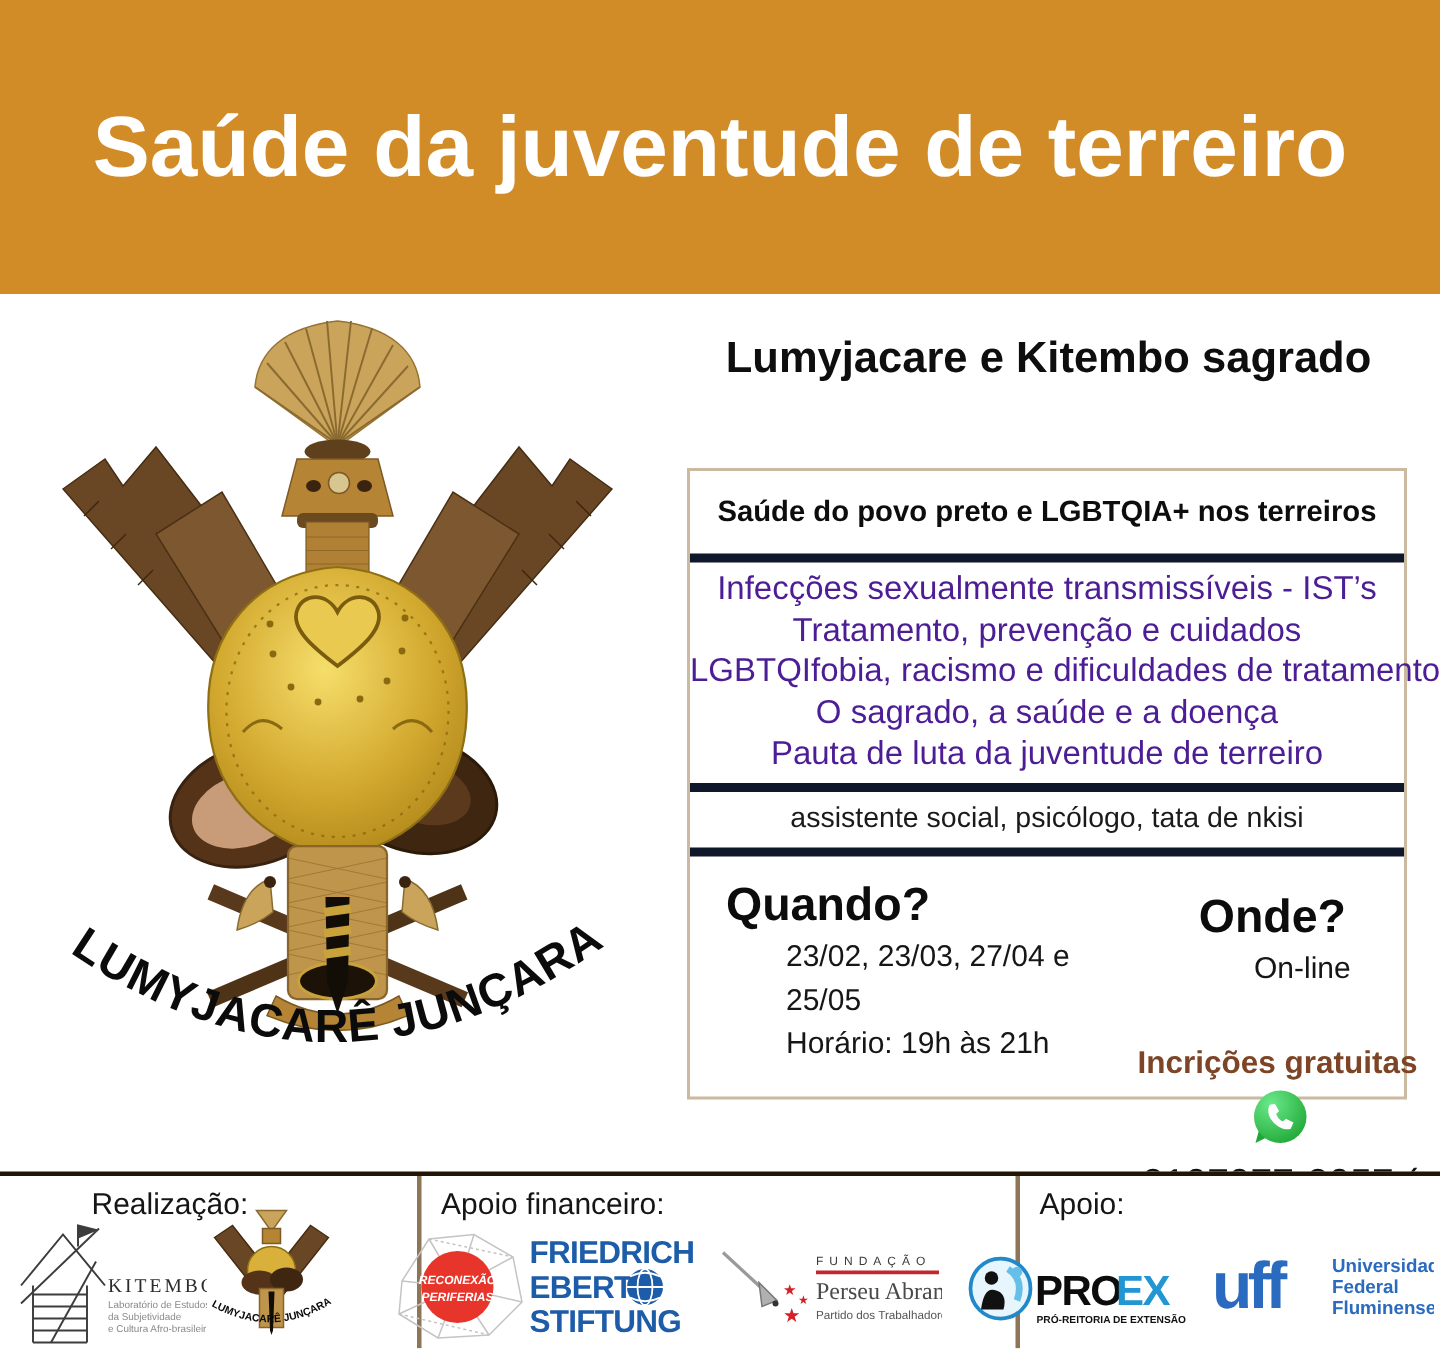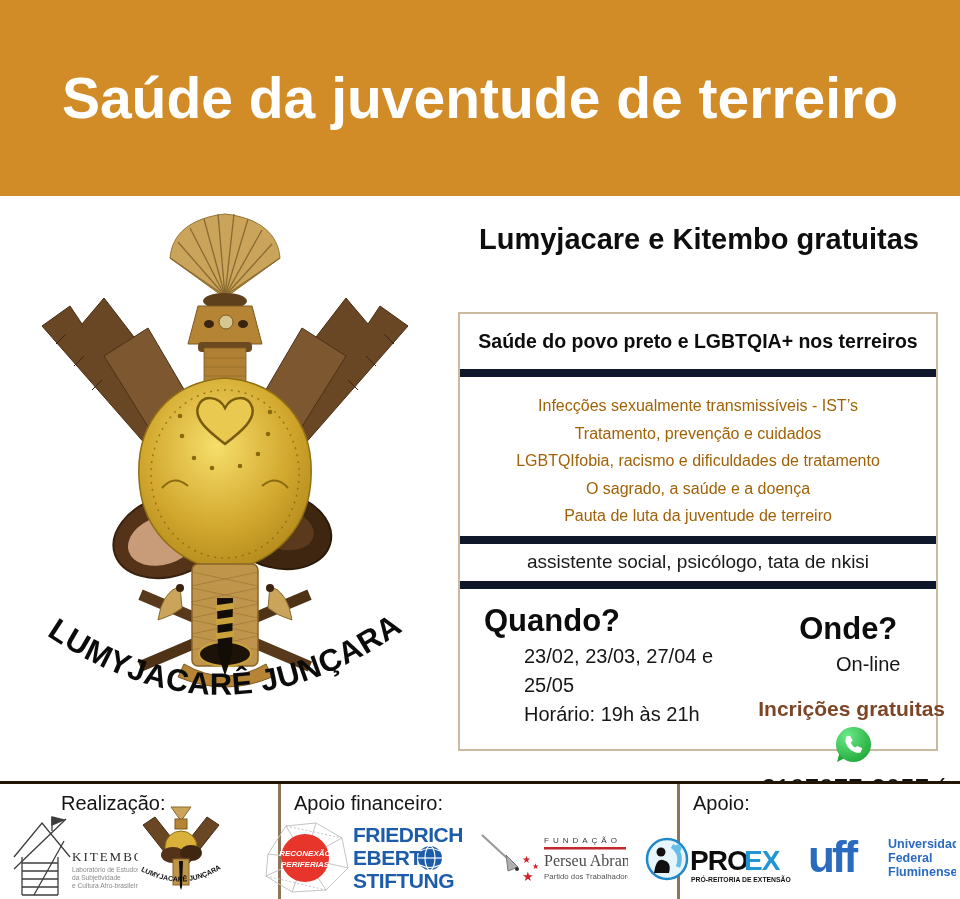--- a/index.html
+++ b/index.html
@@ -11,24 +11,24 @@
           display:flex;align-items:center;justify-content:center;}
   .banner h1{margin:12px;color:#ffffff;font-size:57px;font-weight:700;white-space:nowrap;}
 
   
   .invite{position:absolute;left:450px;top:221px;width:498px;text-align:center;
           font-weight:700;font-size:29px;line-height:36px;color:#0e0e0e;}
   .invite div{white-space:nowrap;}
 
   
   .course-box{position:absolute;left:458px;top:312px;width:476px;border:2px solid #CBB9A0;background:#fff;}
-  .cb-row{border-bottom:8px solid #0f172a;text-align:center;}
+  .cb-row{border-bottom:6px solid #0f172a;text-align:center;}
   .cb-row.last{border-bottom:none;}
   .cb-title{font-weight:700;font-size:19.5px;padding:16px 2px;white-space:nowrap;color:#0d0d0d;}
-  .cb-topics{font-size:16px;line-height:27.5px;padding:15px 0 6px;color:#a16207;}
+  .cb-topics{font-size:22px;line-height:27.5px;padding:3px 0 6px;color:#4c1d95;}
   .cb-topics div{white-space:nowrap;}
   .cb-facil{font-size:19px;line-height:27.5px;padding:4px 0 6px;color:#1a1a1a;}
   .cb-when{display:flex;padding:12px 6px 20px 24px;text-align:left;gap:29px;}
   .when-col{flex:1.55;}
   .where-col{flex:1;text-align:center;padding-top:8px;}
   .q-label{font-size:31px;font-weight:700;color:#0c0c0c;margin:2px 0 3px;}
   .detail{font-size:20px;line-height:29px;color:#161616;margin-left:40px;}
 
   
   .registration{position:absolute;left:458px;top:697px;width:487px;
@@ -166,21 +166,21 @@
         <rect x="204" y="426" width="18" height="6" transform="rotate(-8 213 429)"></rect>
       </g>
     </g>
     <path id="arc-main" d="M 22 420 Q 213 560 404 415" fill="none"></path>
     <text font-family="Liberation Sans, sans-serif" font-size="31" font-weight="900" fill="#0B0B0B" letter-spacing="0.5">
       <textPath href="#arc-main" startOffset="50%" text-anchor="middle">LUMYJACARÊ JUNÇARA</textPath>
     </text>
   </svg>
 
   <div class="invite">
-    <div>Lumyjacare e Kitembo gratuitas</div>
+    <div>Lumyjacare e Kitembo sagrado</div>
   </div>
 
   <div class="course-box">
     <div class="cb-row cb-title">Saúde do povo preto e LGBTQIA+ nos terreiros</div>
     <div class="cb-row cb-topics">
       <div>Infecções sexualmente transmissíveis - IST’s</div>
       <div>Tratamento, prevenção e cuidados</div>
       <div>LGBTQIfobia, racismo e dificuldades de tratamento</div>
       <div>O sagrado, a saúde e a doença</div>
       <div>Pauta de luta da juventude de terreiro</div>

